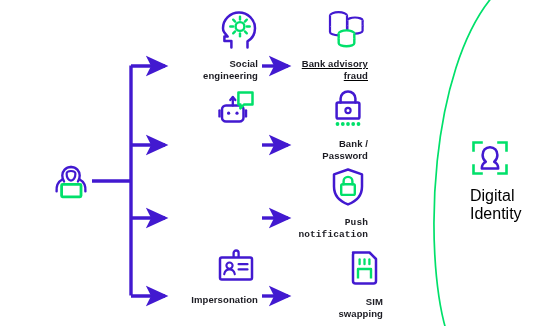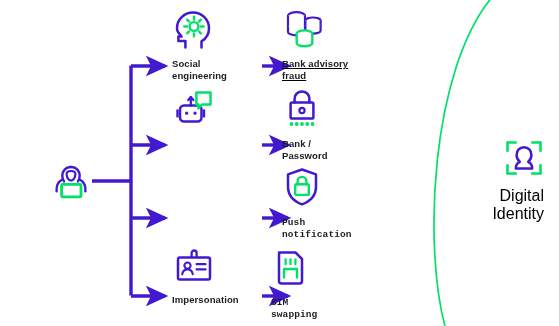--- a/index.html
+++ b/index.html
@@ -7,33 +7,33 @@
     width:559px;height:326px;
     background:#ffffff;
     font-family:"Liberation Sans", sans-serif;
     overflow:hidden;
     position:relative;
   }
   .stage{position:absolute;inset:0;width:559px;height:326px;}
 
   svg.layer{position:absolute;left:0;top:0;width:559px;height:326px;overflow:visible;}
 
-  .node{position:absolute;text-align:left;}
+  .node{position:absolute;text-align:right;}
   .node .ico{display:block;margin:0 auto;}
   .node .lbl{
     font-size:9.5px;
     font-weight:bold;
     color:#1b1b22;
     line-height:11.5px;
     letter-spacing:.1px;
     margin-top:4px;
     white-space:pre-line;
   }
   .attacker{position:absolute;left:49px;top:163px;}
-  .identity{position:absolute;left:470px;top:139px;width:74px;text-align:right;}
+  .identity{position:absolute;left:470px;top:139px;width:74px;text-align:left;}
   .identity .lbl{margin-top:6px;}
 </style>
 </head>
 <body>
 
 <div class="stage">
 
   <svg class="layer" viewBox="0 0 559 326">
     <defs>
       <marker id="ah" markerWidth="7" markerHeight="7" refX="5.6" refY="3.1" orient="auto">
@@ -169,21 +169,21 @@
         <rect x="6" y="9.5" width="32" height="22" rx="1.8" stroke="#4219d0" stroke-width="2.5" fill="#ffffff"></rect>
         <circle cx="15.5" cy="17.6" r="3.1" stroke="#4219d0" stroke-width="2.1" fill="none"></circle>
         <path d="M10.2 26.2 C10.8 22.8 12.9 21.4 15.5 21.4 C18.1 21.4 20.2 22.8 20.8 26.2" stroke="#4219d0" stroke-width="2.1" fill="none" stroke-linecap="round"></path>
         <path d="M24.6 16.2 L33.5 16.2" stroke="#4219d0" stroke-width="2.2" stroke-linecap="round"></path>
         <path d="M24.6 21.4 L33.5 21.4" stroke="#4219d0" stroke-width="2.2" stroke-linecap="round"></path>
       </svg>
     </span>
     <div class="lbl">Impersonation</div>
   </div>
 
-  <div class="node" style="left:271px;top:248px;width:86px;font-family:Liberation Mono, monospace;">
+  <div class="node" style="left:297px;top:248px;width:86px;">
     <span class="ico">
       <svg width="38" height="40" viewBox="0 0 38 40">
         <path d="M8 4.5 L24.5 4.5 L31 11 L31 33 C31 34.4 29.9 35.5 28.5 35.5 L10.5 35.5 C9.1 35.5 8 34.4 8 33 L8 7 C8 5.6 9.1 4.5 8 4.5 Z" stroke="#4219d0" stroke-width="2.5" fill="none" stroke-linejoin="round"></path>
         <g stroke="#00e06a" stroke-width="2.3" stroke-linecap="round">
           <path d="M14.6 11.5 L14.6 16.2"></path>
           <path d="M19.5 11.5 L19.5 16.2"></path>
           <path d="M24.4 11.5 L24.4 16.2"></path>
         </g>
         <path d="M13 30.5 L13 21 L26 21 L26 30.5" stroke="#00e06a" stroke-width="2.4" fill="none" stroke-linejoin="round"></path>
       </svg>

